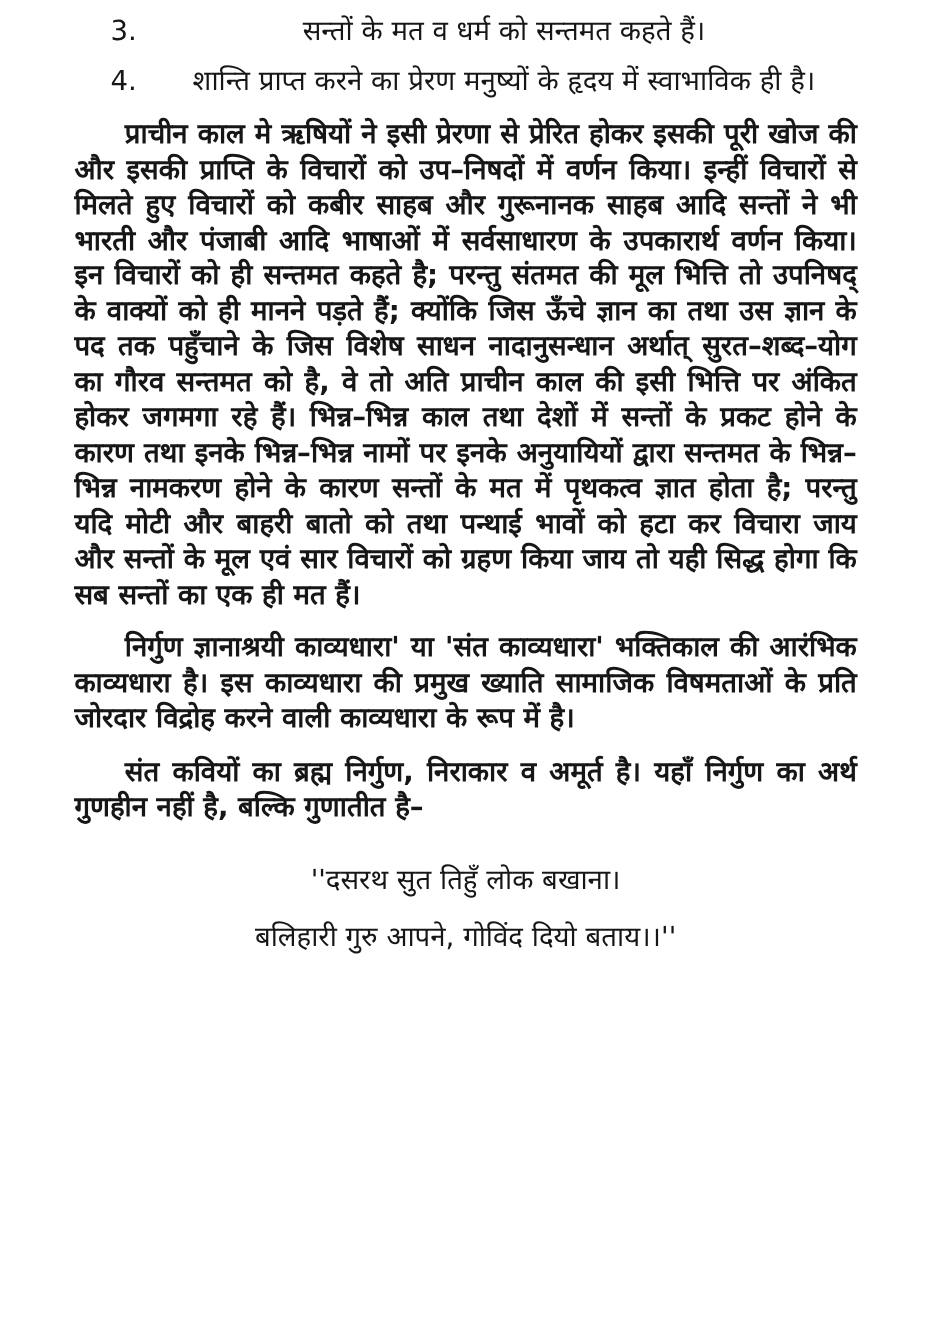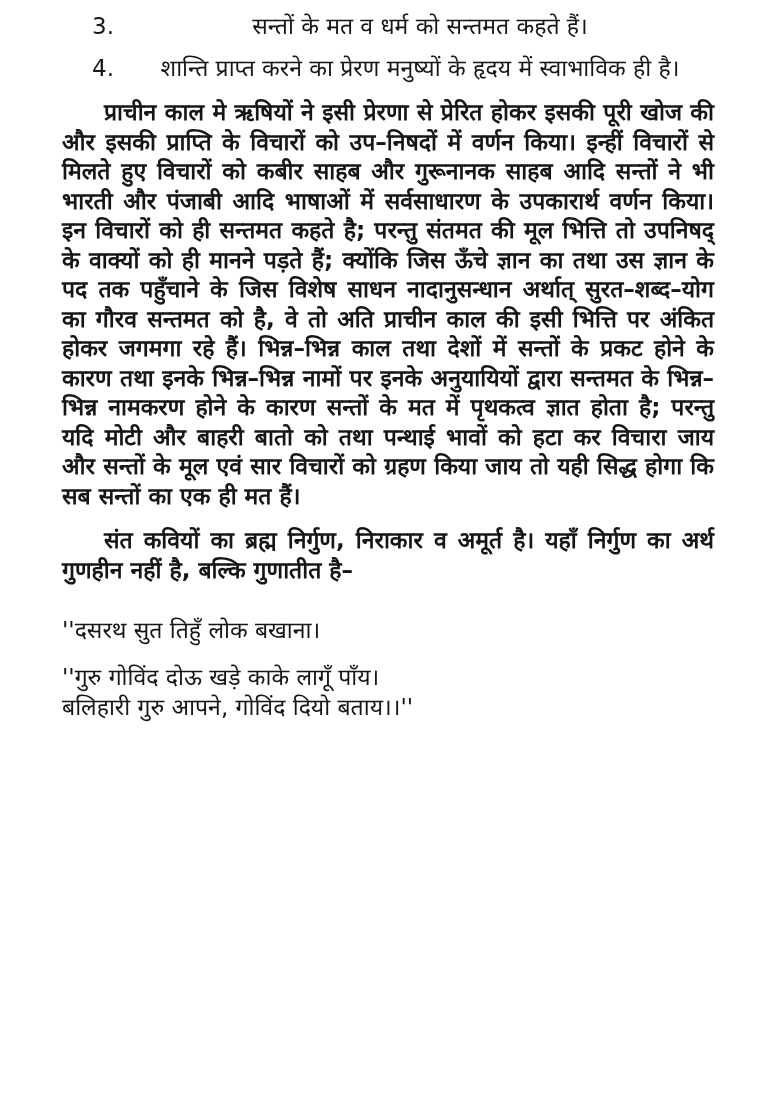--- a/index.html
+++ b/index.html
@@ -36,48 +36,48 @@
     margin: 15px 0;
     text-align: justify;
     text-indent: 42px;
     font-weight: bold;
   }
   .para.tight {
     margin-bottom: 30px;
   }
   .verse {
     margin: 17px 0;
-    text-align: left;
+    text-align: center;
     line-height: 30px;
   }
 </style>
 </head>
 <body>
 
 <div class="page">
 
   <div class="list-item">
     <span class="num">3.</span>
     <span class="txt">सन्तों के मत व धर्म को सन्तमत कहते हैं।</span>
   </div>
 
   <div class="list-item">
     <span class="num">4.</span>
     <span class="txt">शान्ति प्राप्त करने का प्रेरण मनुष्यों के हृदय में स्वाभाविक ही है।</span>
   </div>
 
   <p class="para">प्राचीन काल मे ऋषियों ने इसी प्रेरणा से प्रेरित होकर इसकी पूरी खोज की और इसकी प्राप्ति के विचारों को उप–निषदों में वर्णन किया। इन्हीं विचारों से मिलते हुए विचारों को कबीर साहब और गुरूनानक साहब आदि सन्तों ने भी भारती और पंजाबी आदि भाषाओं में सर्वसाधारण के उपकारार्थ वर्णन किया। इन विचारों को ही सन्तमत कहते है; परन्तु संतमत की मूल भित्ति तो उपनिषद् के वाक्यों को ही मानने पड़ते हैं; क्योंकि जिस ऊँचे ज्ञान का तथा उस ज्ञान के पद तक पहुँचाने के जिस विशेष साधन नादानुसन्धान अर्थात् सुरत–शब्द–योग का गौरव सन्तमत को है, वे तो अति प्राचीन काल की इसी भित्ति पर अंकित होकर जगमगा रहे हैं। भिन्न–भिन्न काल तथा देशों में सन्तों के प्रकट होने के कारण तथा इनके भिन्न–भिन्न नामों पर इनके अनुयायियों द्वारा सन्तमत के भिन्न–भिन्न नामकरण होने के कारण सन्तों के मत में पृथकत्व ज्ञात होता है; परन्तु यदि मोटी और बाहरी बातो को तथा पन्थाई भावों को हटा कर विचारा जाय और सन्तों के मूल एवं सार विचारों को ग्रहण किया जाय तो यही सिद्ध होगा कि सब सन्तों का एक ही मत हैं।</p>
 
+  <p class="para">निर्गुण ज्ञानाश्रयी काव्यधारा' या 'संत काव्यधारा' भक्तिकाल की आरंभिक काव्यधारा है। इस काव्यधारा की प्रमुख ख्याति सामाजिक विषमताओं के प्रति जोरदार विद्रोह करने वाली काव्यधारा के रूप में है।</p>
 
 
   <p class="para tight">संत कवियों का ब्रह्म निर्गुण, निराकार व अमूर्त है। यहाँ निर्गुण का अर्थ गुणहीन नहीं है, बल्कि गुणातीत है–</p>
 
   <div class="verse">
     <div>''दसरथ सुत तिहुँ लोक बखाना।</div>
   </div>
 
 
   <div class="verse">
-    <div>''गुरु गोविंद दोऊ खड़े काके लागूँ पाँय।</div>
     <div>बलिहारी गुरु आपने, गोविंद दियो बताय।।''</div>
   </div>
 
 </div>
 
 </body></html>

